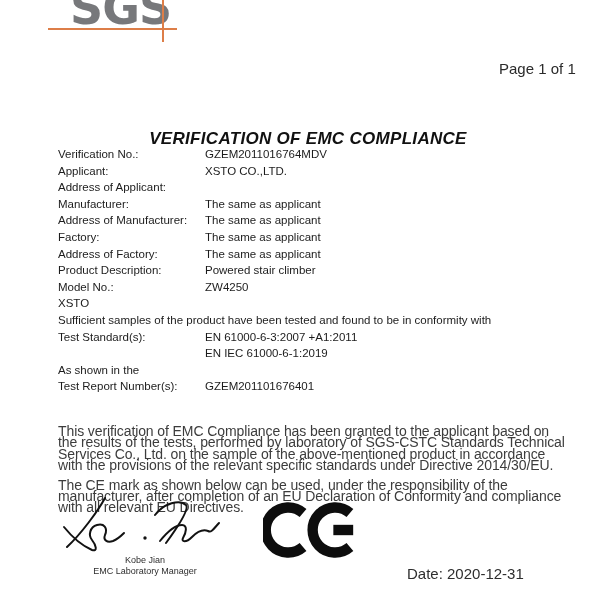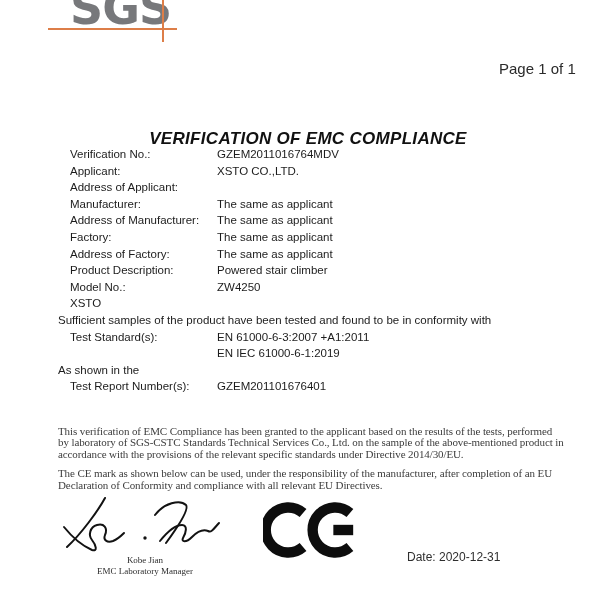--- a/index.html
+++ b/index.html
@@ -26,38 +26,38 @@
   .doc-title{
     position:absolute;left:0;top:117px;width:616px;
     text-align:center;font-size:17px;font-weight:bold;font-style:italic;
     letter-spacing:.3px;color:#111;margin-top:12px;
   }
   
   .fields{
     position:absolute;left:58px;top:146px;width:506px;
     font-size:11.5px;line-height:16.6px;color:#1c1c1c;
   }
-  .row{display:flex;margin-left:12px;}
+  .row{display:flex;}
   .row .lbl{width:147px;flex:none;white-space:nowrap;}
   .row .val{width:359px;}
   .fullline{width:506px;}
   
   .legal{
     position:absolute;left:58px;top:426px;width:507px;
-    font-size:11px;line-height:11.4px;color:#3c3c3c;letter-spacing:-0.1px;font-family:Liberation Serif, serif;
+    font-size:14px;line-height:11.4px;color:#3c3c3c;letter-spacing:-0.1px;
   }
   .legal p{margin:0 0 8px 0;}
   
   .sig-script{position:absolute;left:62px;top:496px;}
   .sig-name-block{
     position:absolute;left:70px;top:555px;width:150px;
-    text-align:center;font-size:9px;line-height:10.5px;color:#2e2e2e;font-family:Liberation Serif, serif;
+    text-align:center;font-size:9px;line-height:10.5px;color:#2e2e2e;
   }
   .ce-mark{position:absolute;left:263px;top:501px;}
-  .date-line{position:absolute;left:407px;top:550px;font-size:12px;color:#2e2e2e;}
+  .date-line{position:absolute;left:407px;top:565px;font-size:15px;color:#2e2e2e;}
 </style>
 </head>
 <body>
 
 <div class="page">
 
   <div class="logo-text">SGS</div>
   <div class="h-line"></div>
   <div class="v-line"></div>
   <div class="page-label">Page 1 of 1</div>

